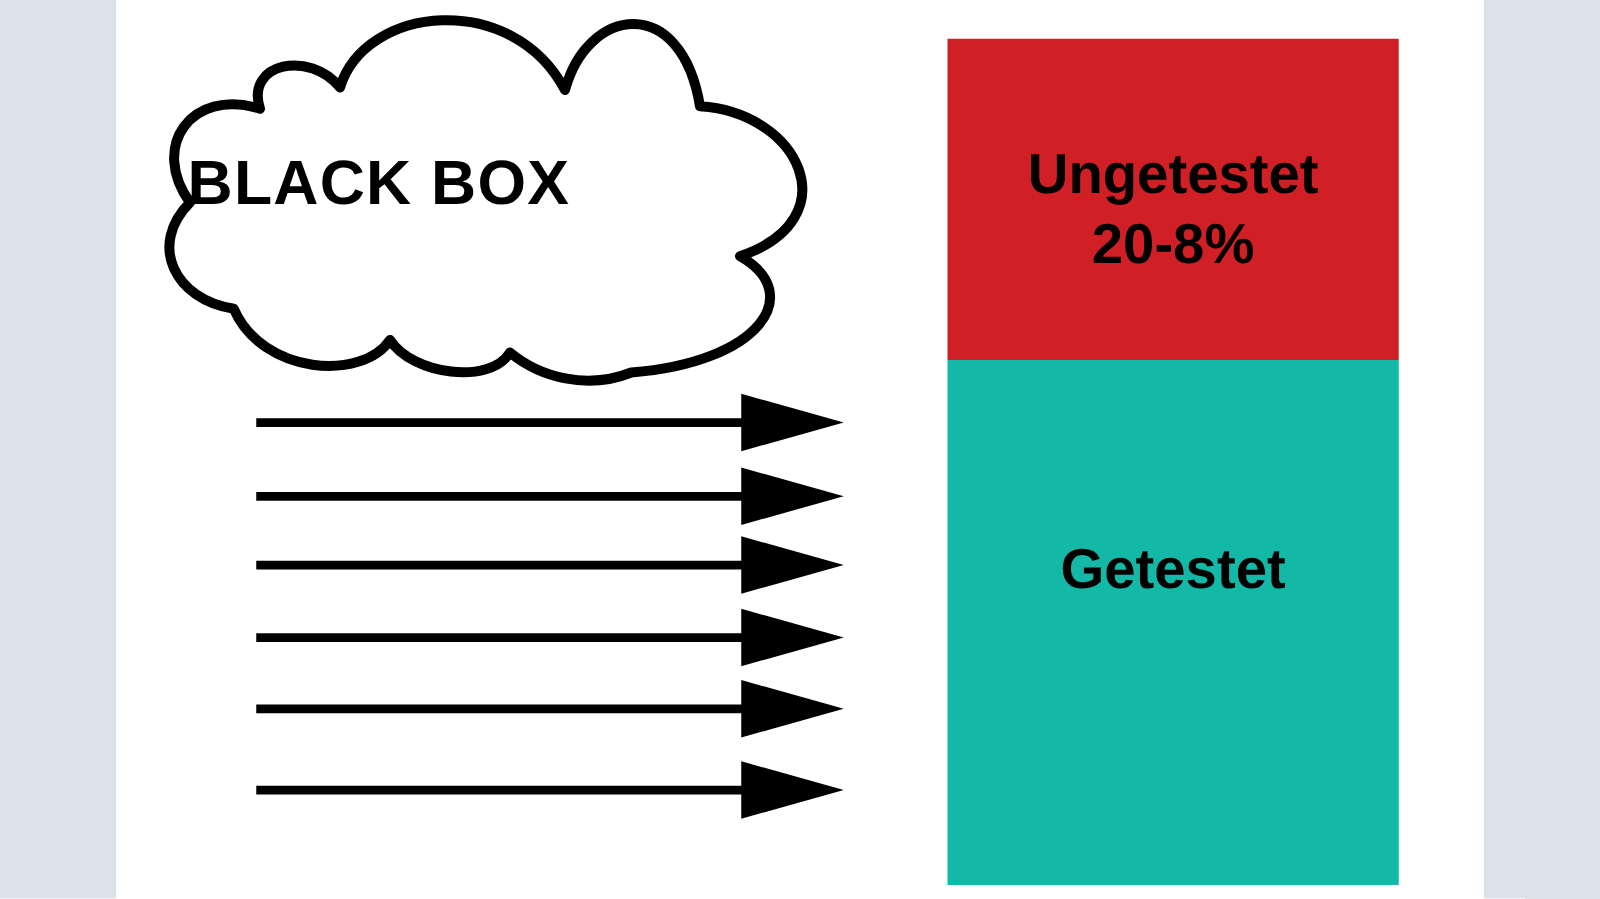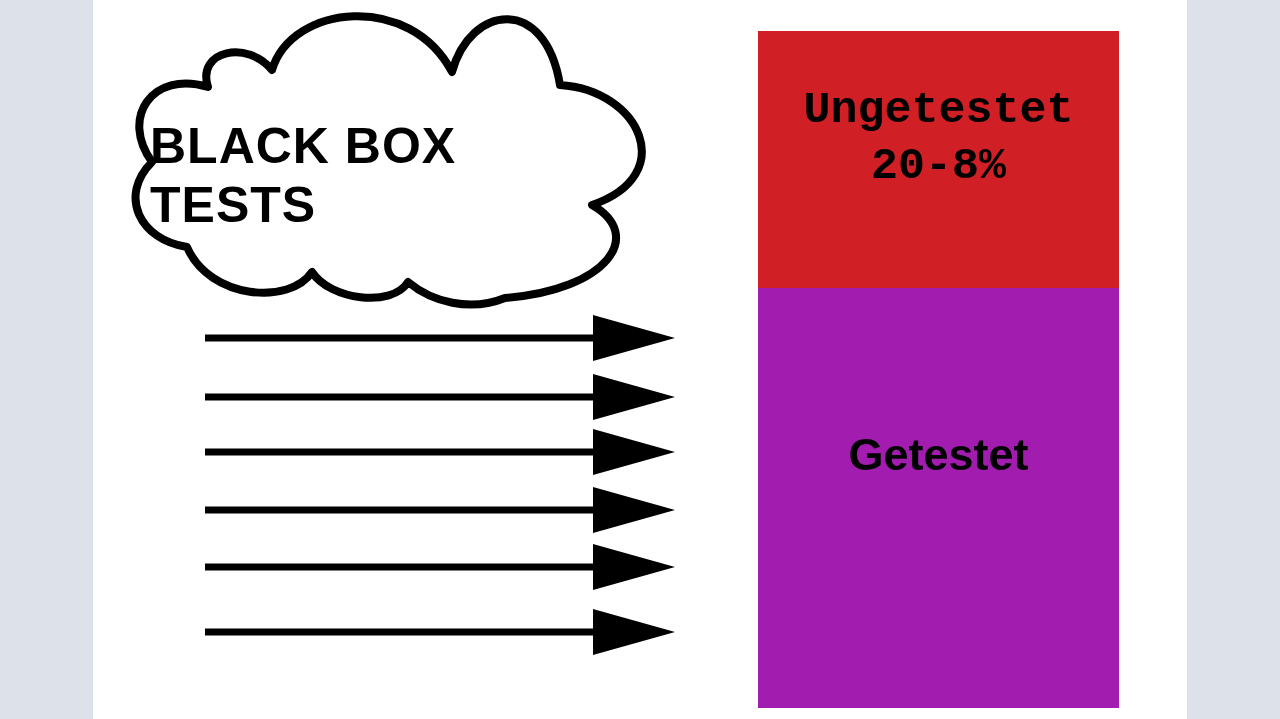--- a/index.html
+++ b/index.html
@@ -71,23 +71,22 @@
     width: 100%;
     text-align: center;
     font-weight: bold;
     font-size: 45px;
     line-height: 56px;
     color: #000000;
     box-sizing: border-box;
   }
   .seg-untested {
     height: 257px;
-    padding-top: 52px;
+    padding-top: 80px;
     background: #d02026;
-    font-family: Liberation Mono, monospace;
   }
   .seg-tested {
     height: 420px;
     padding-top: 139px;
     background: #52ad32;
   }
 </style>
 </head>
 <body>
 
@@ -132,26 +131,25 @@
         </g>
         <g>
           <line x1="205" y1="632" x2="602" y2="632" class="arrow-shaft"></line>
           <polygon points="593,609 593,655 675,632" class="arrow-head"></polygon>
         </g>
       </g>
   </svg>
 
   <div class="cloud-label">
     <div>BLACK BOX</div>
-    <div>TESTS</div>
   </div>
 
   <div class="bar">
     <div class="seg seg-untested" style="background: rgb(208, 32, 38);">
       <div>Ungetestet</div>
       <div>20-8%</div>
     </div>
-    <div class="seg seg-tested" style="background: #a21caf;">
+    <div class="seg seg-tested" style="background: #14b8a6;">
       <div>Getestet</div>
     </div>
   </div>
 
 </div>
 
 </body></html>

